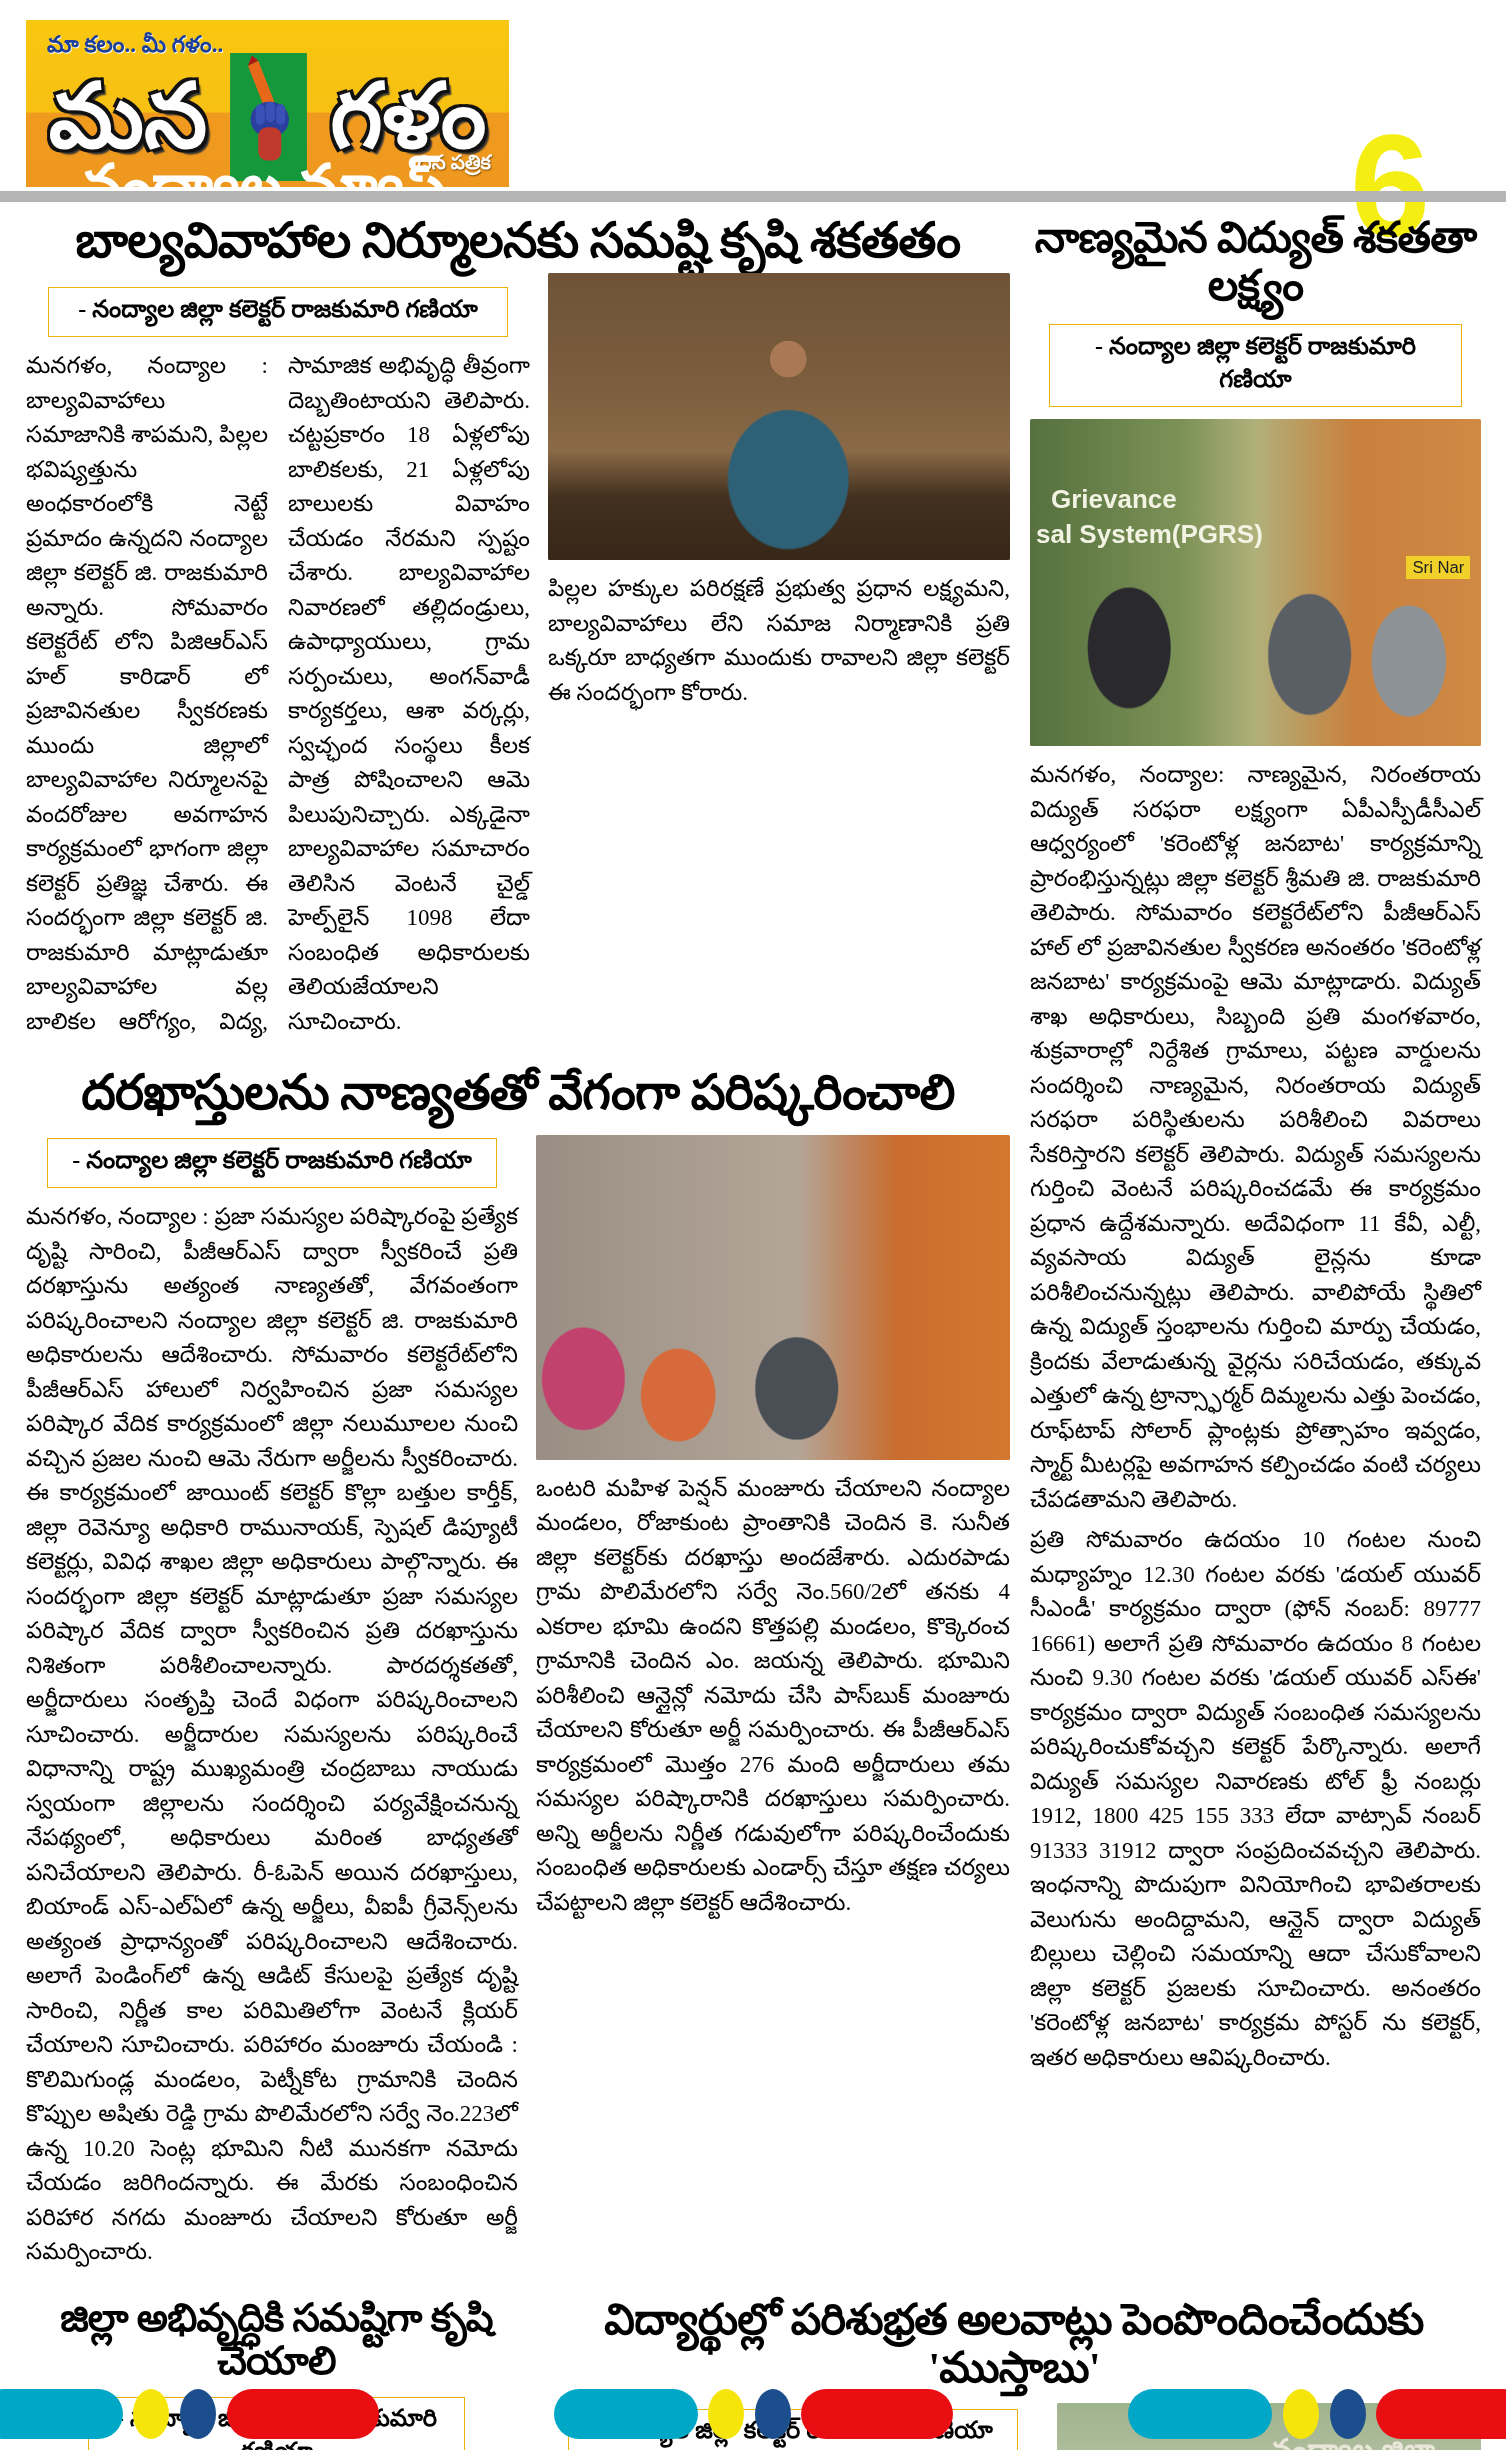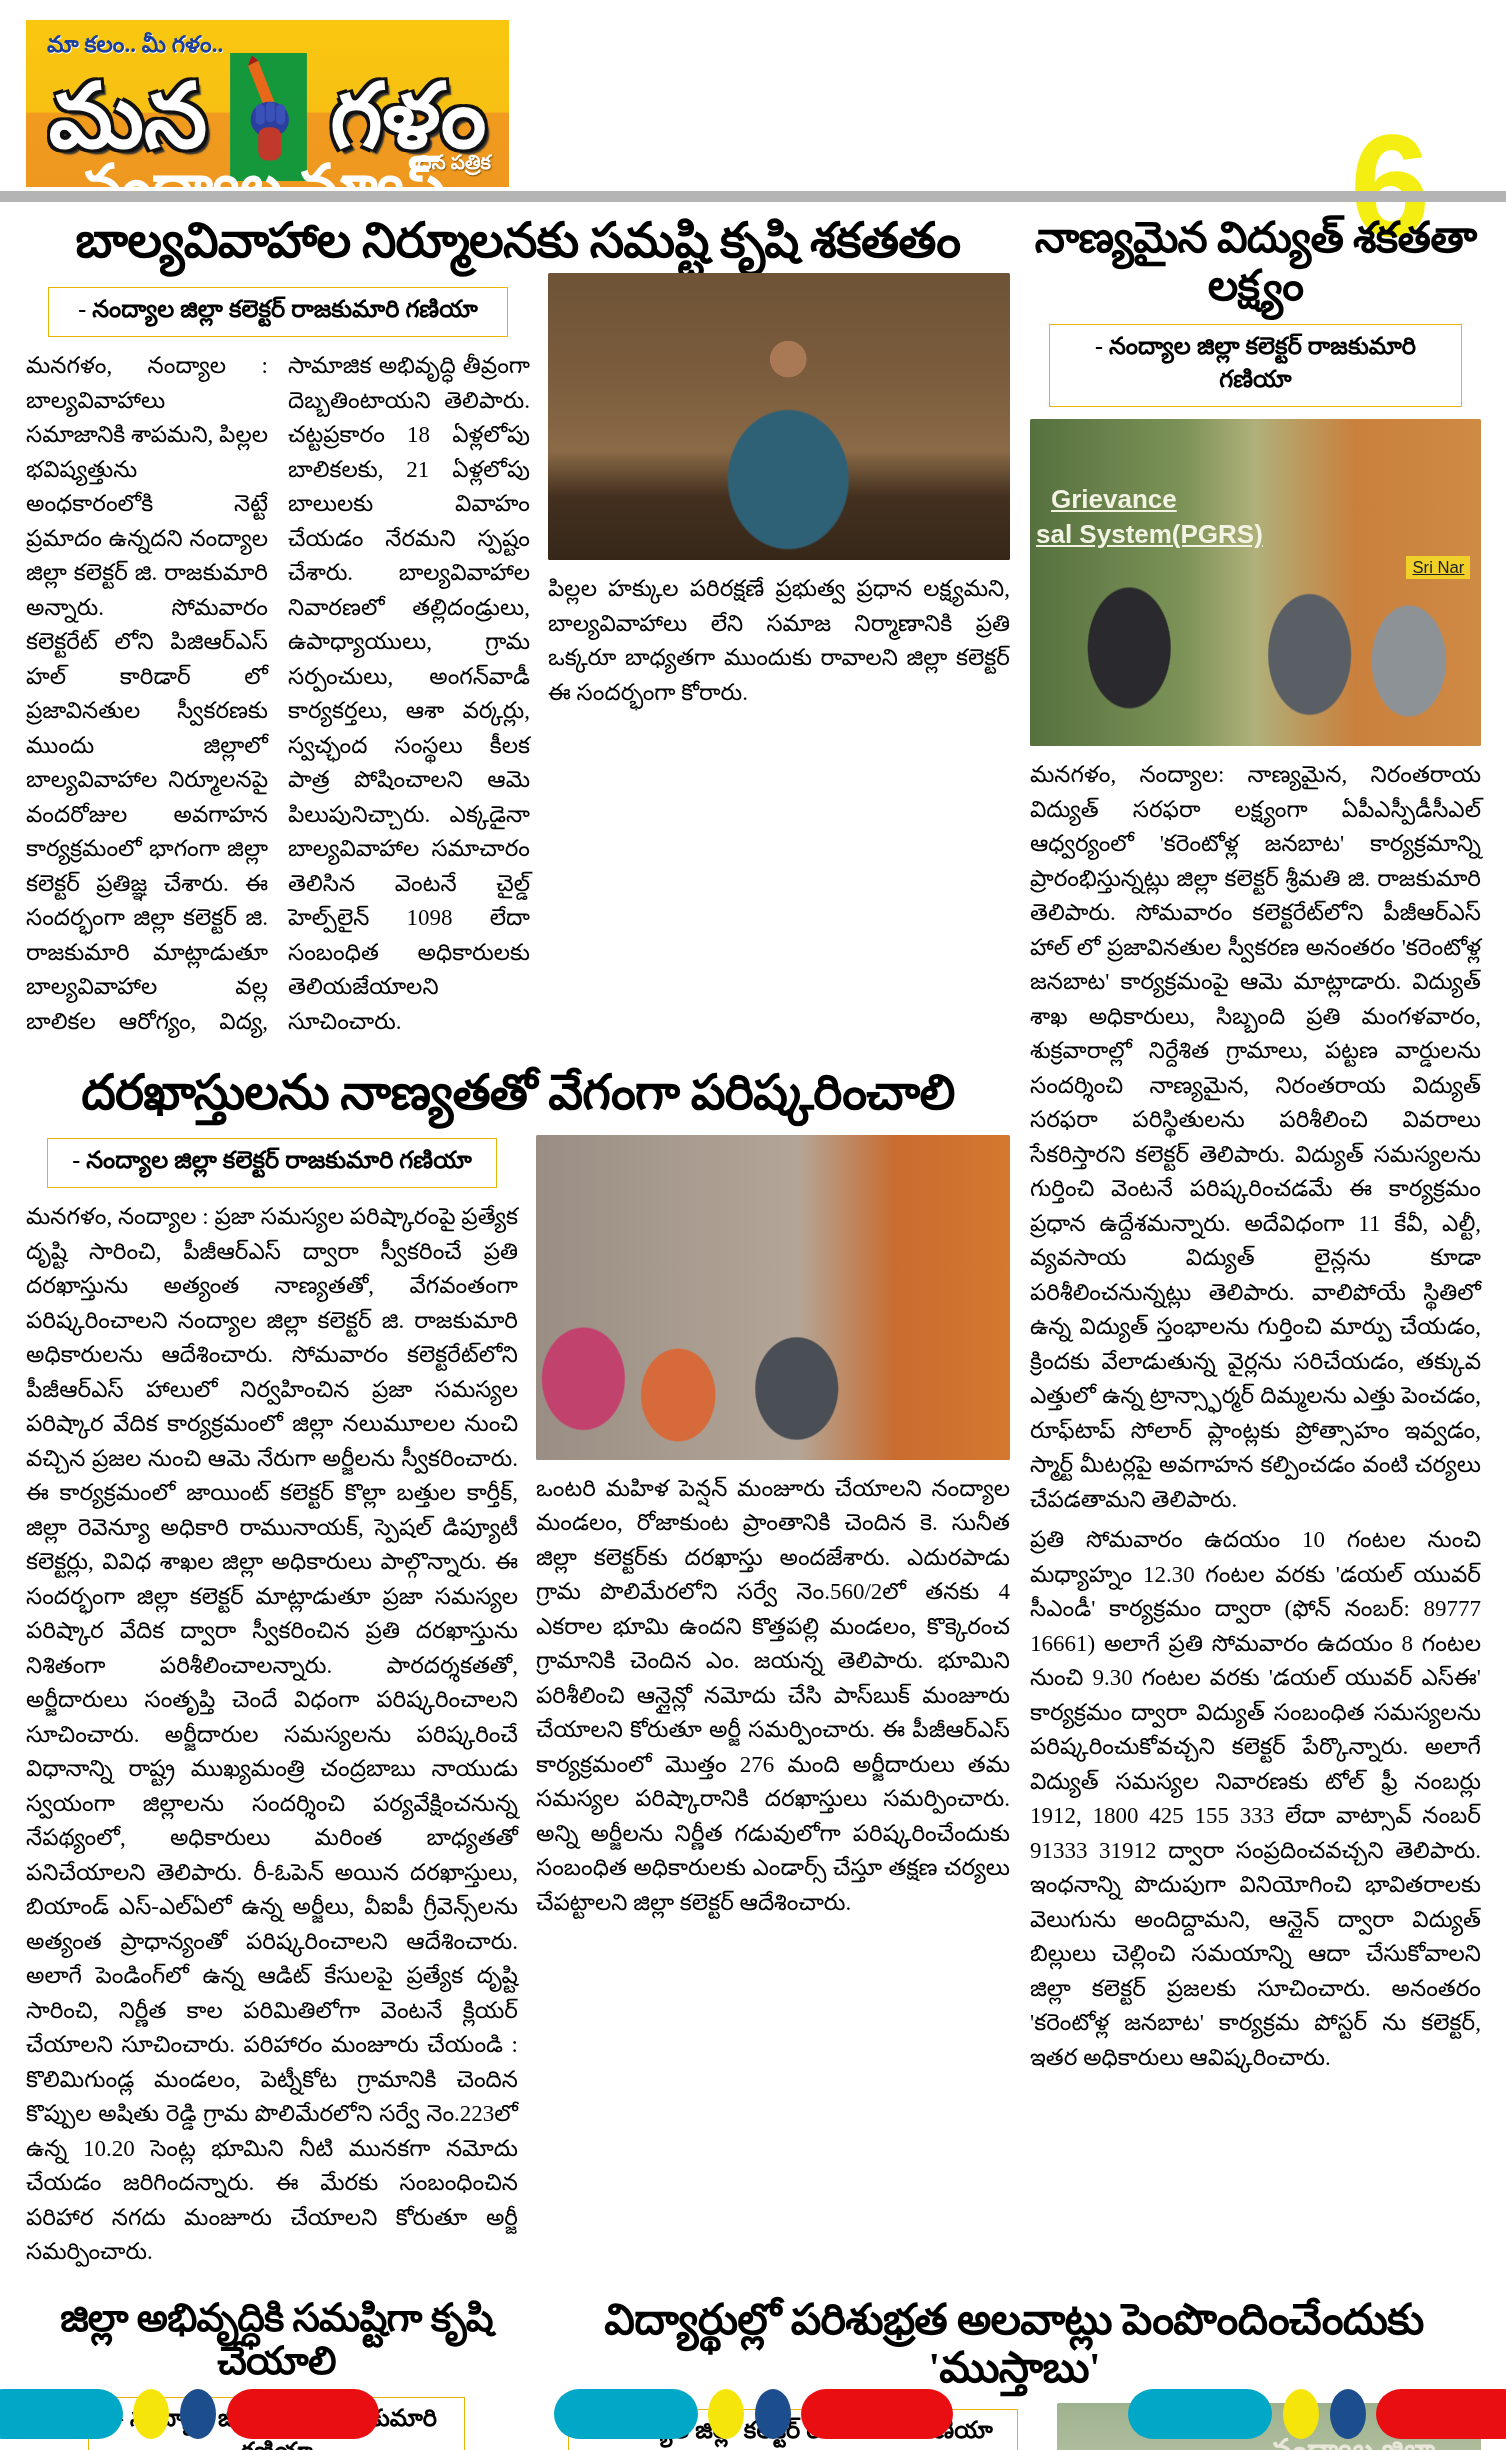--- a/index.html
+++ b/index.html
@@ -43,21 +43,21 @@
   
   .content{position:absolute;top:214px;left:26px;right:26px;}
   .headline{font-weight:bold;text-align:center;line-height:1.12;letter-spacing:-0.8px;}
   .h-xl{font-size:49px;}
   .h-lg{font-size:43px;}
   .h-md{font-size:39px;}
   .byline-box{border:1px solid #eab308;font-size:24px;font-weight:bold;text-align:center;
     padding:7.6px 12px;margin:13.7px auto 12px auto;width:86%;}
   .body-text{font-size:23px;line-height:1.5;text-align:justify;}
   .photo{position:relative;overflow:hidden;border-radius:1.5px;}
-  .photo .ph-label{position:absolute;color:#f3f3e4;font-family:"Liberation Sans",sans-serif;text-decoration:underline;}
+  .photo .ph-label{position:absolute;color:#f3f3e4;font-family:"Liberation Sans",sans-serif;}
   
   .photo-a1{background:
     radial-gradient(circle 30px at 52% 30%,#a97955 60%,transparent 62%),
     radial-gradient(ellipse 99px 114px at 52% 72%,#2e6076 60%,transparent 62%),
     linear-gradient(180deg,#6e5336 0%,#7d5e3e 40%,#8a6a47 62%,#43301f 78%,#362718 100%);}
   .photo-pgrs{background:
     radial-gradient(ellipse 68px 99px at 22% 70%,#2a2a2e 60%,transparent 62%),
     radial-gradient(ellipse 68px 99px at 62% 72%,#5a5f66 60%,transparent 62%),
     radial-gradient(ellipse 61px 91px at 84% 74%,#8d9297 60%,transparent 62%),
     linear-gradient(90deg,#56713f 0%,#7c9257 34%,#b0b07a 50%,#c9803d 72%,#cf8a44 100%);}

